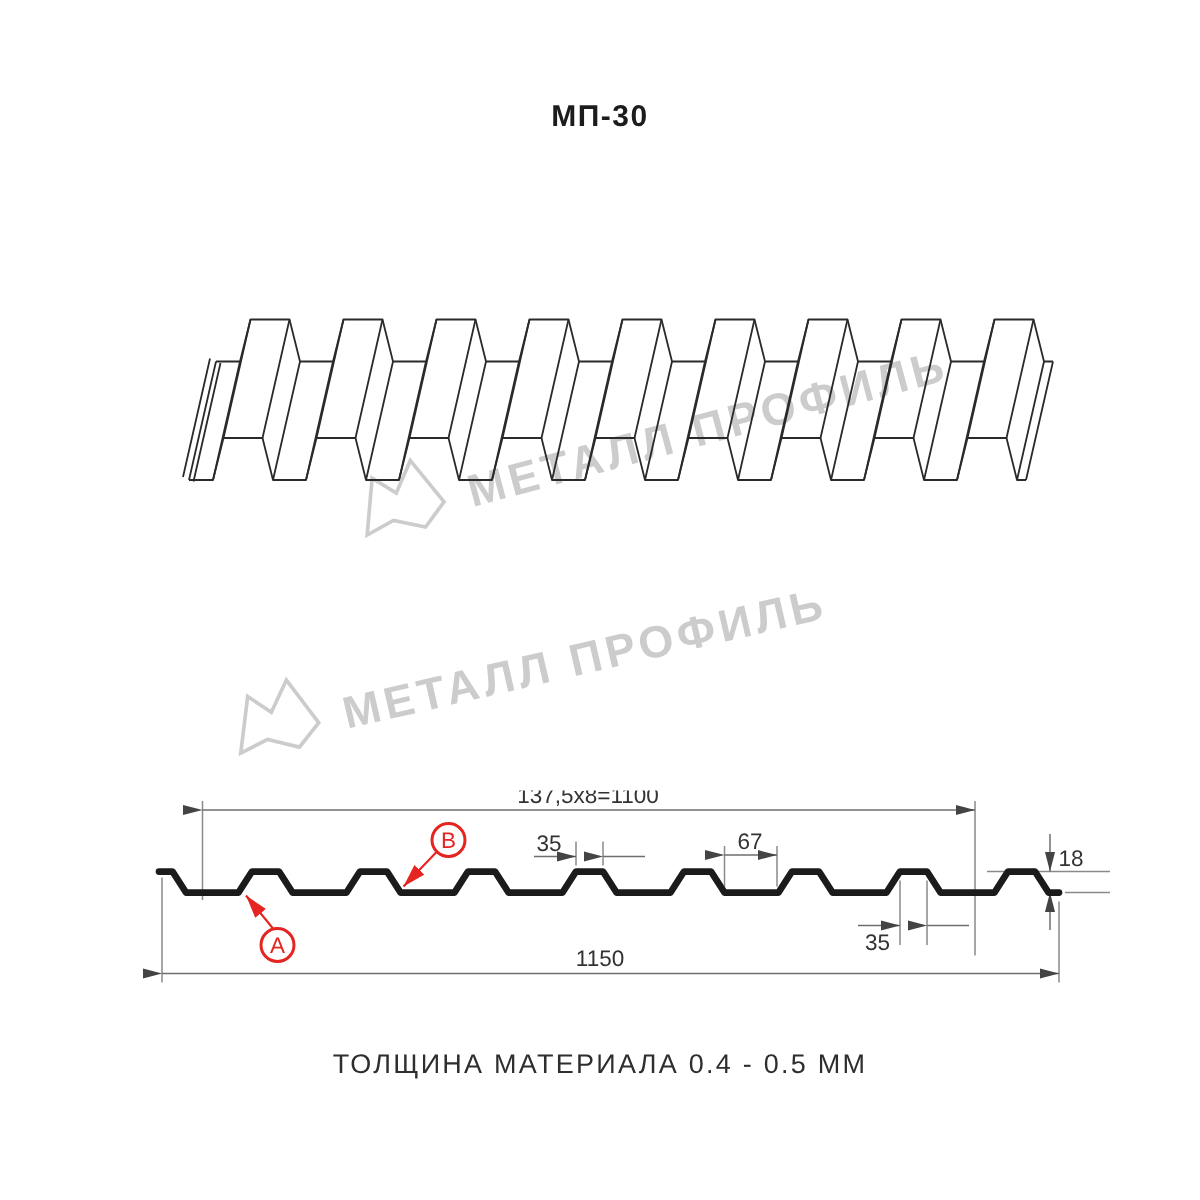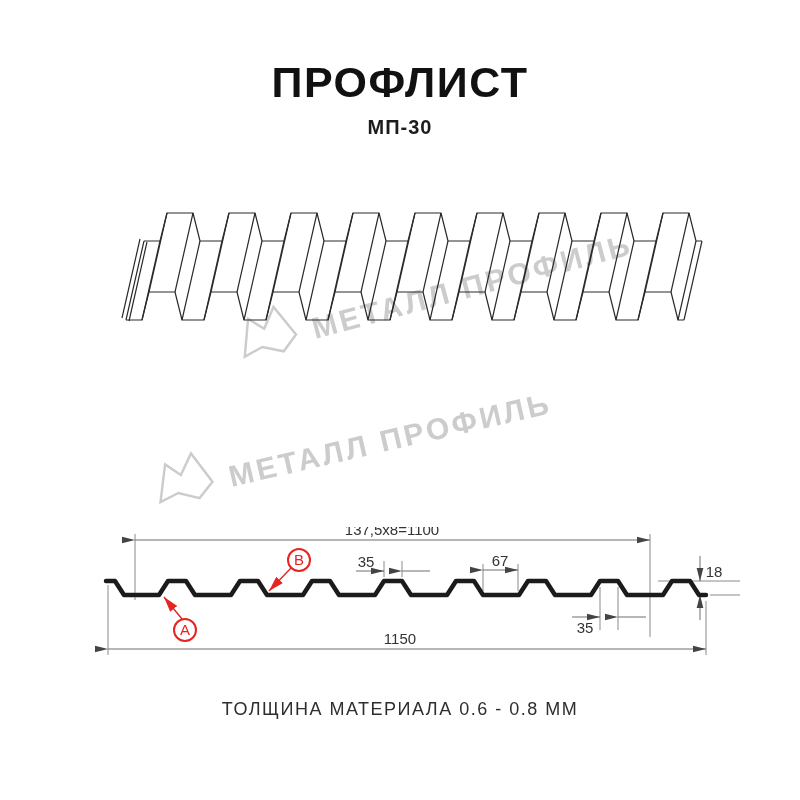--- a/index.html
+++ b/index.html
@@ -34,21 +34,20 @@
     <marker id="dimarrow" viewBox="0 0 12 8" refX="12" refY="4" markerWidth="13" markerHeight="9" orient="auto">
       <path d="M12,4 L0,0.9 L0,7.1 z" fill="#444444"></path>
     </marker>
     <marker id="redarrow" viewBox="0 0 10 7" refX="10" refY="3.5" markerWidth="11" markerHeight="8" orient="auto">
       <path d="M10,3.5 L0,0.5 L0,6.5 z" fill="#e42521"></path>
     </marker>
   </defs>
 </svg>
 
 <div class="header">
-  <div class="title">ПРОФЛИСТ</div>
   <div class="model">МП-30</div>
 </div>
 
 <div class="wm wm1">
   <svg width="66" height="52" viewBox="0 0 80 64">
     <path d="M6,54 L22,10 L38,27 L56,4 L74,44 L54,60 L30,48 Z" fill="none" stroke="#cccccc" stroke-width="3"></path>
   </svg>
   <span class="wm-text">МЕТАЛЛ ПРОФИЛЬ</span>
 </div>
 
@@ -103,13 +102,13 @@
   <path class="leader" d="M291,41 L269,64" marker-end="url(#redarrow)"></path>
   <circle class="callout-circle" cx="299" cy="33" r="11"></circle>
   <text class="callout-letter" x="299" y="38" text-anchor="middle">B</text>
 
   <path class="leader" d="M182,92 L164,70" marker-end="url(#redarrow)"></path>
   <circle class="callout-circle" cx="185" cy="103" r="11"></circle>
   <text class="callout-letter" x="185" y="108" text-anchor="middle">A</text>
 </svg>
 </div>
 
-<div class="footer">ТОЛЩИНА МАТЕРИАЛА 0.6 - 0.8 ММ</div>
+<div class="footer">ТОЛЩИНА МАТЕРИАЛА 0.4 - 0.5 ММ</div>
 
 </body></html>

